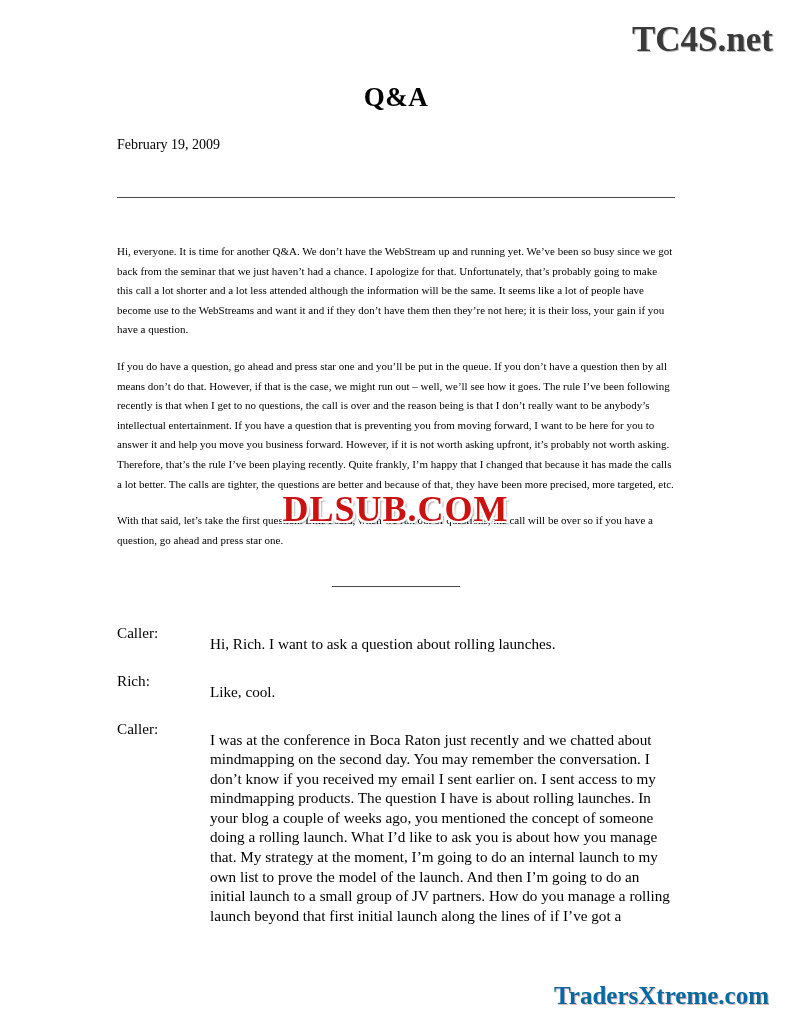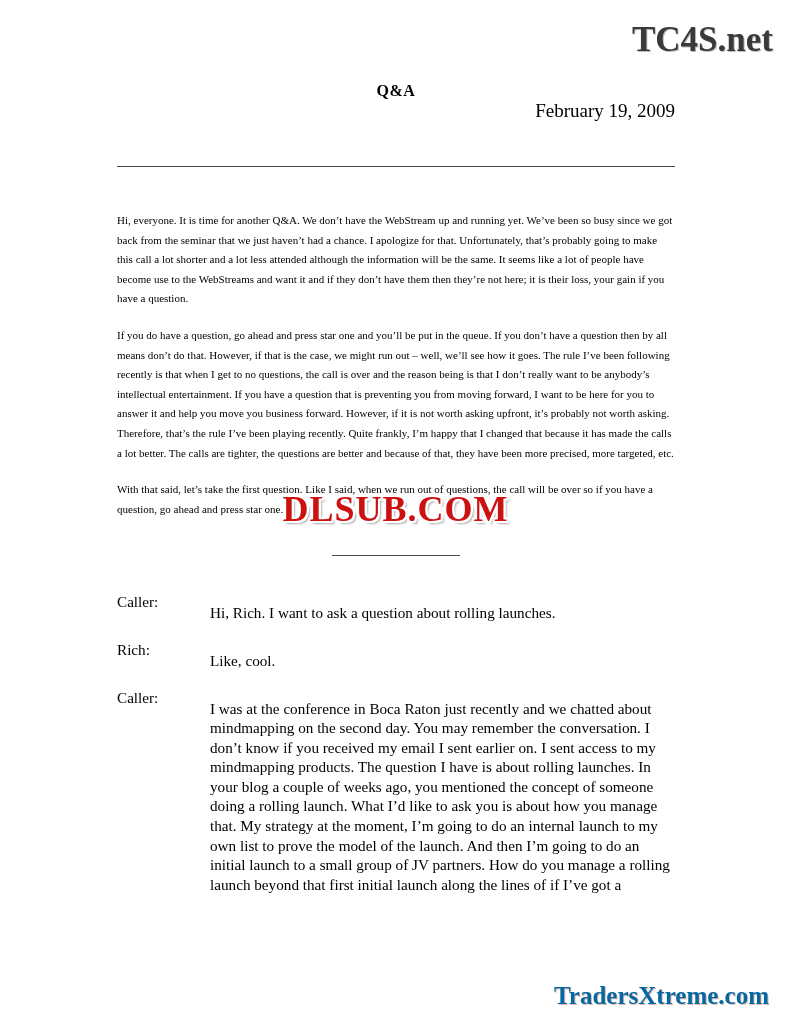--- a/index.html
+++ b/index.html
@@ -39,29 +39,30 @@
   
   .doc {
     position: absolute;
     left: 117px;
     top: 82px;
     width: 558px;
   }
 
   .doc-title {
     text-align: center;
-    font-size: 16px;
+    font-size: 27px;
     font-weight: bold;
     margin: 0 0 0 0;
     letter-spacing: 0.5px;
   }
 
   .doc-date {
-    text-align: right;
-    font-size: 19px;
+    text-align: left;
+    font-size: 14px;
+    margin-top: 24px;
   }
 
   .rule-top {
     border-top: 1px solid #4a4a4a;
     margin-top: 44px;
     width: 558px;
   }
 
   .para {
     font-size: 11px;

